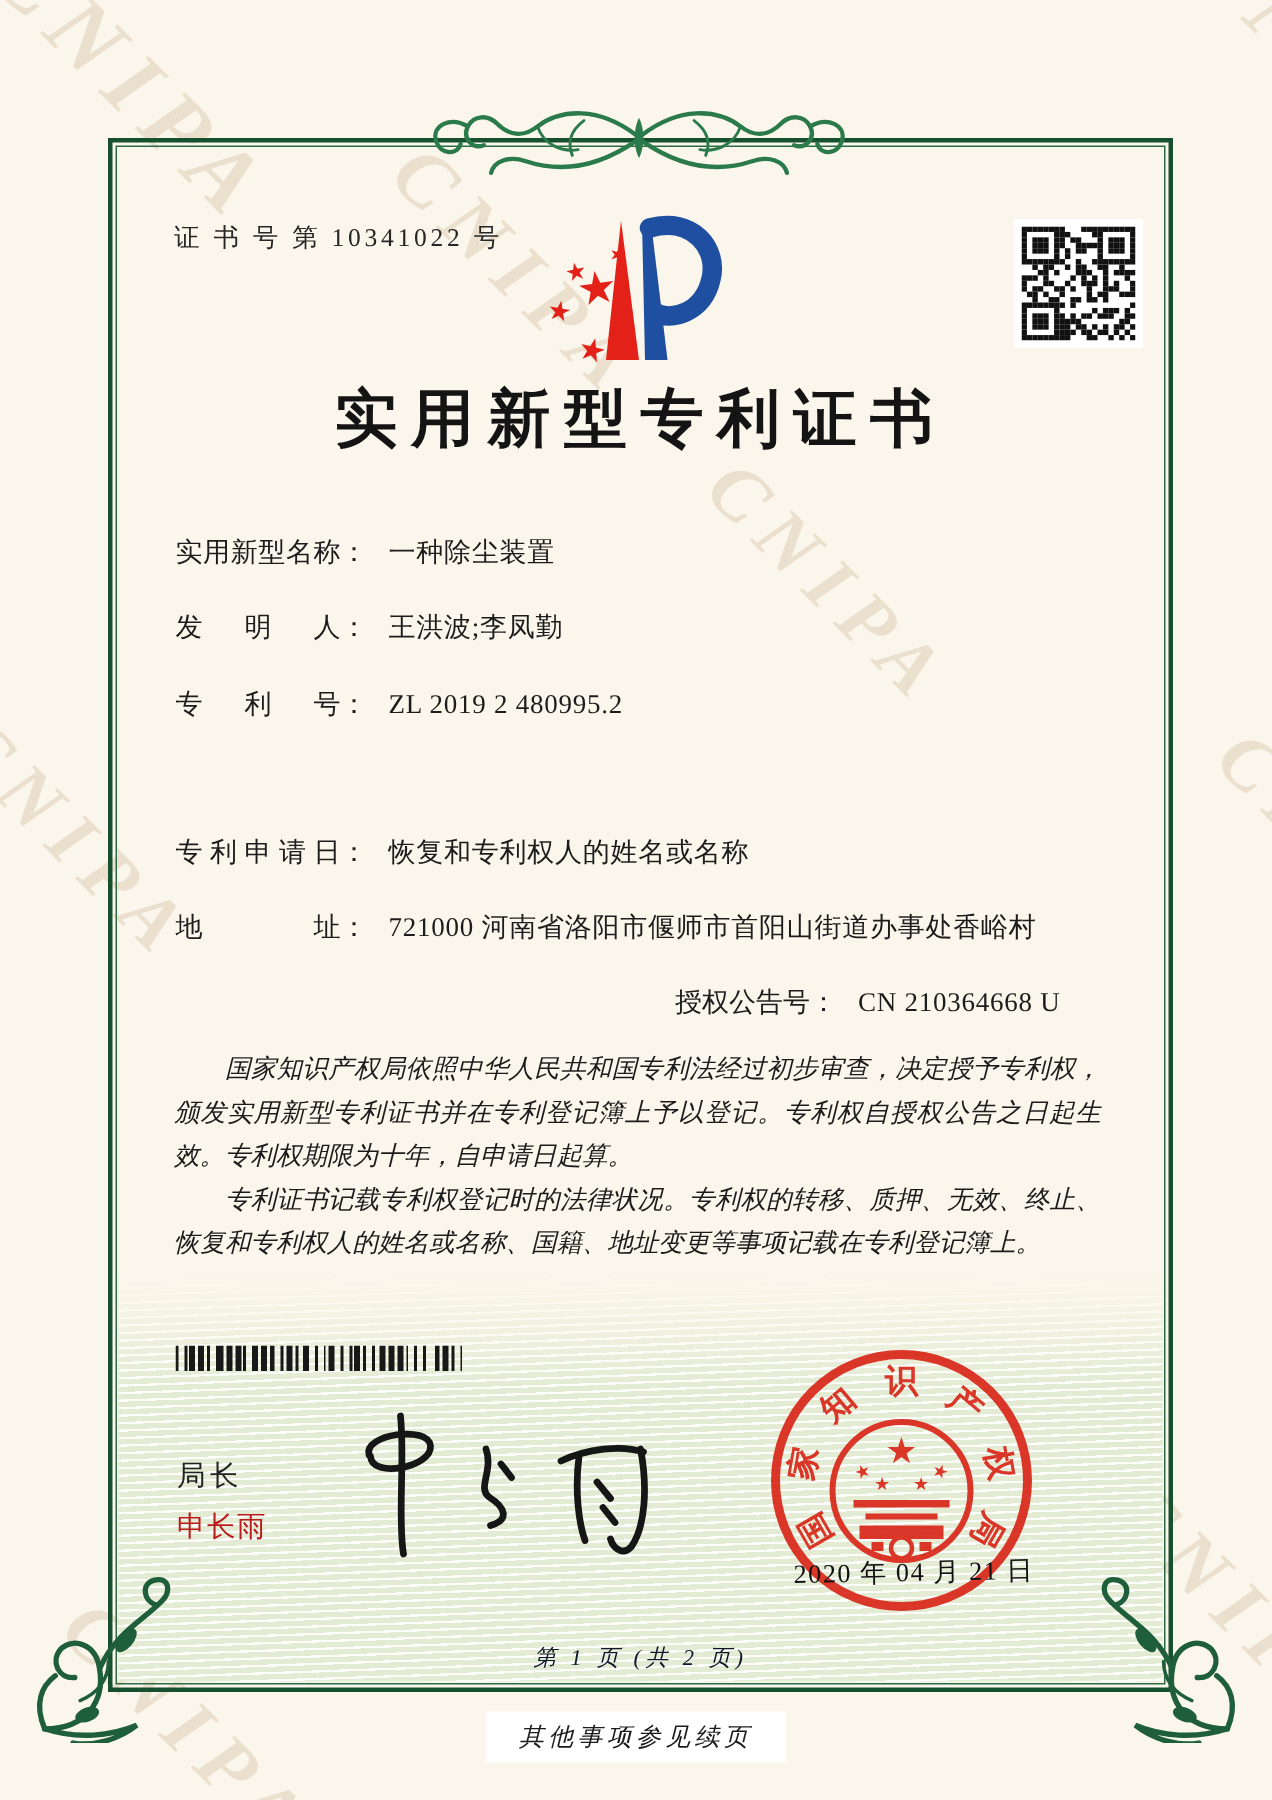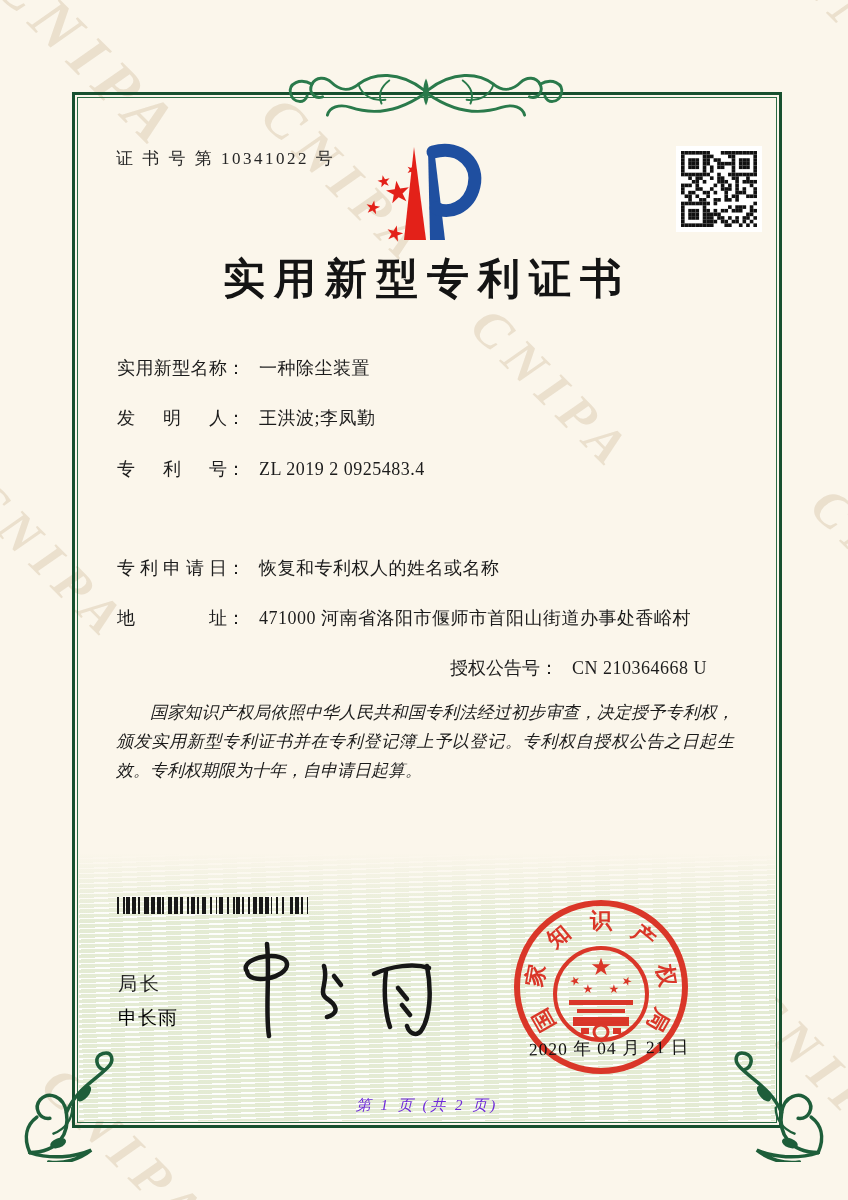--- a/index.html
+++ b/index.html
@@ -49,27 +49,27 @@
   .body-text {
     left:116px; top:698px; width:618px;
     font-size:17px; line-height:29px; font-style:italic; color:#1b1b1b;
     text-align:justify;
   }
   .body-text p { text-indent:2em; }
   .barcode { left:117px; top:897px; height:17px; width:226px; white-space:nowrap; overflow:hidden; }
   .signer-title { left:118px; top:971px; font-size:19px; letter-spacing:3px;
     font-family:"Liberation Sans","DejaVu Sans",sans-serif; color:#222; }
   .signer-name { left:118px; top:1005px; font-size:19px; letter-spacing:1px;
-    font-family:"Liberation Sans","DejaVu Sans",sans-serif; color:#000000; }
+    font-family:"Liberation Sans","DejaVu Sans",sans-serif; color:#b91c1c; }
   .signature { left:228px; top:938px; width:225px; height:105px; }
   .seal { left:511px; top:897px; width:180px; height:180px; opacity:0.93; z-index:2; }
   .seal-date { left:529px; top:1036px; font-size:17.5px; letter-spacing:1px; color:#111;
     z-index:3; transform:rotate(-1deg); white-space:nowrap; }
   .page-info { left:72px; top:1096px; width:710px; text-align:center;
-    font-size:15px; letter-spacing:3px; color:#6d28d9; font-style:italic; }
+    font-size:15px; letter-spacing:3px; color:#0f172a; font-style:italic; }
   .continuation { left:50%; top:1141px; transform:translateX(-50%);
     background:#ffffff; padding:6px 22px; font-size:16.5px; letter-spacing:3px;
     font-style:italic; color:#1b1b1b; z-index:2; white-space:nowrap; }
   .ornament { z-index:3; pointer-events:none; }
   .orn-top { left:281px; top:60px; width:290px; height:64px; }
   .orn-bl { left:18px; top:1044px; width:118px; height:118px; }
   .orn-br { left:712px; top:1044px; width:118px; height:118px; transform:scaleX(-1); }
 </style>
 </head>
 <body>
@@ -349,34 +349,35 @@
 
   <div class="abs doc-title">实用新型专利证书</div>
 
   <div class="abs field" style="top:356px;">
     <span class="flabel">实用新型名称</span><span class="fcolon">：</span><span class="fvalue">一种除尘装置</span>
   </div>
   <div class="abs field" style="top:406px;">
     <span class="flabel">发明人</span><span class="fcolon">：</span><span class="fvalue">王洪波;李凤勤</span>
   </div>
   <div class="abs field" style="top:457px;">
-    <span class="flabel">专利号</span><span class="fcolon">：</span><span class="fvalue">ZL 2019 2 0925483.4</span>
+    <span class="flabel">专利号</span><span class="fcolon">：</span><span class="fvalue">ZL 2019 2 480995.2</span>
   </div>
   <div class="abs field" style="top:556px;">
     <span class="flabel">专利申请日</span><span class="fcolon">：</span><span class="fvalue">恢复和专利权人的姓名或名称</span>
   </div>
   <div class="abs field" style="top:606px;">
-    <span class="flabel">地址</span><span class="fcolon">：</span><span class="fvalue">471000 河南省洛阳市偃师市首阳山街道办事处香峪村</span>
+    <span class="flabel">地址</span><span class="fcolon">：</span><span class="fvalue">721000 河南省洛阳市偃师市首阳山街道办事处香峪村</span>
   </div>
   <div class="abs field2" style="top:656px;font-family:Liberation Serif, serif;">
     <span>授权公告号</span><span class="fcolon">：</span><span class="fvalue">CN 210364668 U</span>
   </div>
 
   <div class="abs body-text">
     <p>国家知识产权局依照中华人民共和国专利法经过初步审查，决定授予专利权，颁发实用新型专利证书并在专利登记簿上予以登记。专利权自授权公告之日起生效。专利权期限为十年，自申请日起算。</p>
+    <p>专利证书记载专利权登记时的法律状况。专利权的转移、质押、无效、终止、恢复和专利权人的姓名或名称、国籍、地址变更等事项记载在专利登记簿上。</p>
   </div>
 
   <div class="abs barcode"><span style="display: inline-block; height: 100%; width: 1.9px; background: rgb(24, 24, 24);"></span><span style="display: inline-block; height: 100%; width: 3.8px; background: transparent;"></span><span style="display: inline-block; height: 100%; width: 1.9px; background: rgb(24, 24, 24);"></span><span style="display: inline-block; height: 100%; width: 1.9px; background: transparent;"></span><span style="display: inline-block; height: 100%; width: 3.8px; background: rgb(24, 24, 24);"></span><span style="display: inline-block; height: 100%; width: 1.9px; background: transparent;"></span><span style="display: inline-block; height: 100%; width: 3.8px; background: rgb(24, 24, 24);"></span><span style="display: inline-block; height: 100%; width: 1.9px; background: transparent;"></span><span style="display: inline-block; height: 100%; width: 1.9px; background: rgb(24, 24, 24);"></span><span style="display: inline-block; height: 100%; width: 3.8px; background: transparent;"></span><span style="display: inline-block; height: 100%; width: 5.7px; background: rgb(24, 24, 24);"></span><span style="display: inline-block; height: 100%; width: 1.9px; background: transparent;"></span><span style="display: inline-block; height: 100%; width: 3.8px; background: rgb(24, 24, 24);"></span><span style="display: inline-block; height: 100%; width: 1.9px; background: transparent;"></span><span style="display: inline-block; height: 100%; width: 3.8px; background: rgb(24, 24, 24);"></span><span style="display: inline-block; height: 100%; width: 1.9px; background: transparent;"></span><span style="display: inline-block; height: 100%; width: 1.9px; background: rgb(24, 24, 24);"></span><span style="display: inline-block; height: 100%; width: 3.8px; background: transparent;"></span><span style="display: inline-block; height: 100%; width: 3.8px; background: rgb(24, 24, 24);"></span><span style="display: inline-block; height: 100%; width: 1.9px; background: transparent;"></span><span style="display: inline-block; height: 100%; width: 3.8px; background: rgb(24, 24, 24);"></span><span style="display: inline-block; height: 100%; width: 1.9px; background: transparent;"></span><span style="display: inline-block; height: 100%; width: 3.8px; background: rgb(24, 24, 24);"></span><span style="display: inline-block; height: 100%; width: 3.8px; background: transparent;"></span><span style="display: inline-block; height: 100%; width: 1.9px; background: rgb(24, 24, 24);"></span><span style="display: inline-block; height: 100%; width: 1.9px; background: transparent;"></span><span style="display: inline-block; height: 100%; width: 3.8px; background: rgb(24, 24, 24);"></span><span style="display: inline-block; height: 100%; width: 1.9px; background: transparent;"></span><span style="display: inline-block; height: 100%; width: 1.9px; background: rgb(24, 24, 24);"></span><span style="display: inline-block; height: 100%; width: 3.8px; background: transparent;"></span><span style="display: inline-block; height: 100%; width: 3.8px; background: rgb(24, 24, 24);"></span><span style="display: inline-block; height: 100%; width: 3.8px; background: transparent;"></span><span style="display: inline-block; height: 100%; width: 1.9px; background: rgb(24, 24, 24);"></span><span style="display: inline-block; height: 100%; width: 3.8px; background: transparent;"></span><span style="display: inline-block; height: 100%; width: 1.9px; background: rgb(24, 24, 24);"></span><span style="display: inline-block; height: 100%; width: 1.9px; background: transparent;"></span><span style="display: inline-block; height: 100%; width: 3.8px; background: rgb(24, 24, 24);"></span><span style="display: inline-block; height: 100%; width: 3.8px; background: transparent;"></span><span style="display: inline-block; height: 100%; width: 1.9px; background: rgb(24, 24, 24);"></span><span style="display: inline-block; height: 100%; width: 3.8px; background: transparent;"></span><span style="display: inline-block; height: 100%; width: 1.9px; background: rgb(24, 24, 24);"></span><span style="display: inline-block; height: 100%; width: 1.9px; background: transparent;"></span><span style="display: inline-block; height: 100%; width: 3.8px; background: rgb(24, 24, 24);"></span><span style="display: inline-block; height: 100%; width: 1.9px; background: transparent;"></span><span style="display: inline-block; height: 100%; width: 1.9px; background: rgb(24, 24, 24);"></span><span style="display: inline-block; height: 100%; width: 3.8px; background: transparent;"></span><span style="display: inline-block; height: 100%; width: 1.9px; background: rgb(24, 24, 24);"></span><span style="display: inline-block; height: 100%; width: 3.8px; background: transparent;"></span><span style="display: inline-block; height: 100%; width: 3.8px; background: rgb(24, 24, 24);"></span><span style="display: inline-block; height: 100%; width: 1.9px; background: transparent;"></span><span style="display: inline-block; height: 100%; width: 3.8px; background: rgb(24, 24, 24);"></span><span style="display: inline-block; height: 100%; width: 1.9px; background: transparent;"></span><span style="display: inline-block; height: 100%; width: 3.8px; background: rgb(24, 24, 24);"></span><span style="display: inline-block; height: 100%; width: 1.9px; background: transparent;"></span><span style="display: inline-block; height: 100%; width: 1.9px; background: rgb(24, 24, 24);"></span><span style="display: inline-block; height: 100%; width: 3.8px; background: transparent;"></span><span style="display: inline-block; height: 100%; width: 1.9px; background: rgb(24, 24, 24);"></span><span style="display: inline-block; height: 100%; width: 3.8px; background: transparent;"></span><span style="display: inline-block; height: 100%; width: 1.9px; background: rgb(24, 24, 24);"></span><span style="display: inline-block; height: 100%; width: 5.7px; background: transparent;"></span><span style="display: inline-block; height: 100%; width: 3.8px; background: rgb(24, 24, 24);"></span><span style="display: inline-block; height: 100%; width: 1.9px; background: transparent;"></span><span style="display: inline-block; height: 100%; width: 3.8px; background: rgb(24, 24, 24);"></span><span style="display: inline-block; height: 100%; width: 1.9px; background: transparent;"></span><span style="display: inline-block; height: 100%; width: 1.9px; background: rgb(24, 24, 24);"></span><span style="display: inline-block; height: 100%; width: 3.8px; background: transparent;"></span><span style="display: inline-block; height: 100%; width: 1.9px; background: rgb(24, 24, 24);"></span></div>
 
   <div class="abs signer-title">局长</div>
   <div class="abs signer-name">申长雨</div>
 
   <div class="abs signature">
     <svg width="225" height="105" viewBox="0 0 225 105">
       <g fill="none" stroke="#161616" stroke-width="4.5" stroke-linecap="round" stroke-linejoin="round">
@@ -465,14 +466,15 @@
         <path d="M 10,92 C 4,78 8,68 16,62"></path>
         <path d="M 10,92 C 28,98 48,96 62,90 C 52,98 38,102 26,100"></path>
         <path d="M 30,76 C 40,72 46,64 46,54" stroke-width="2"></path>
         <ellipse cx="56" cy="42" rx="4" ry="8" transform="rotate(40 56 42)" fill="#1e5e3a" stroke="none"></ellipse>
         <ellipse cx="34" cy="84" rx="4" ry="7" transform="rotate(70 34 84)" fill="#1e5e3a" stroke="none"></ellipse>
       </g>
     </svg>
   </div>
 
   <div class="abs page-info">第 1 页 (共 2 页)</div>
+  <div class="abs continuation">其他事项参见续页</div>
 
 </div>
 
 </body></html>

